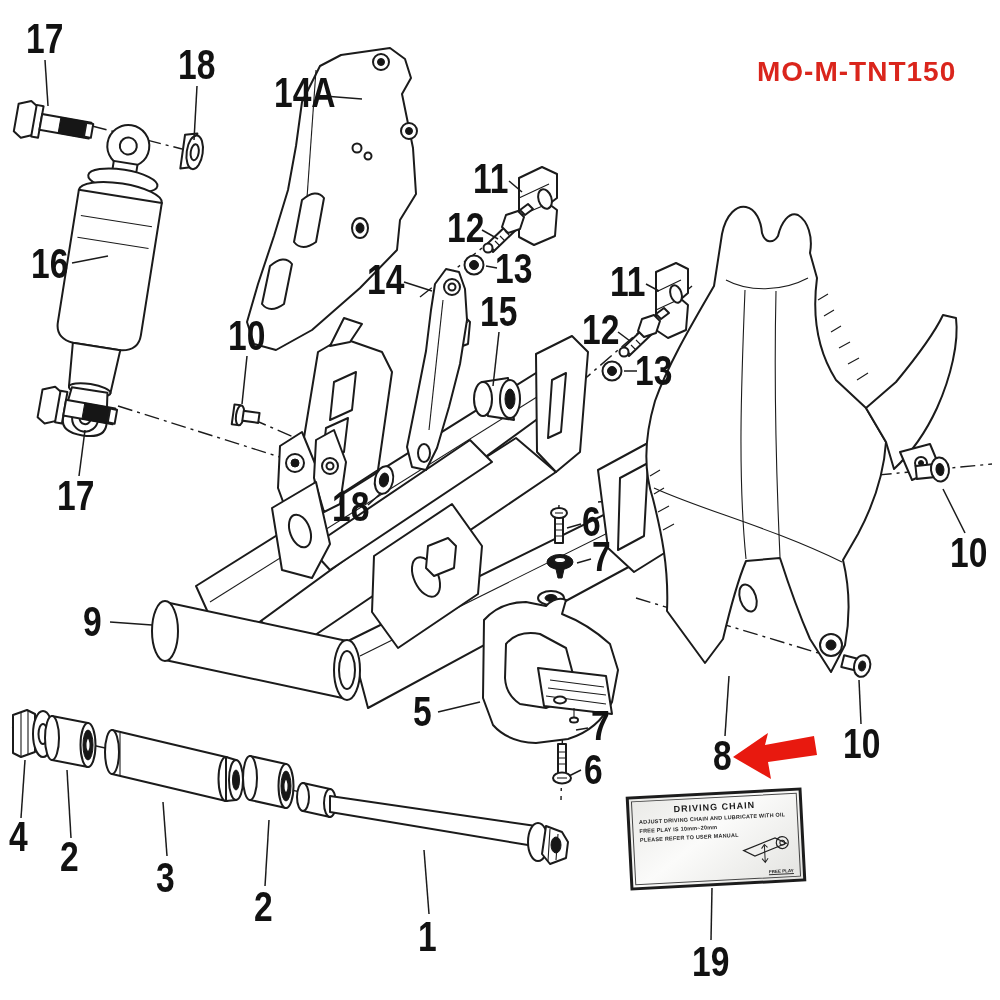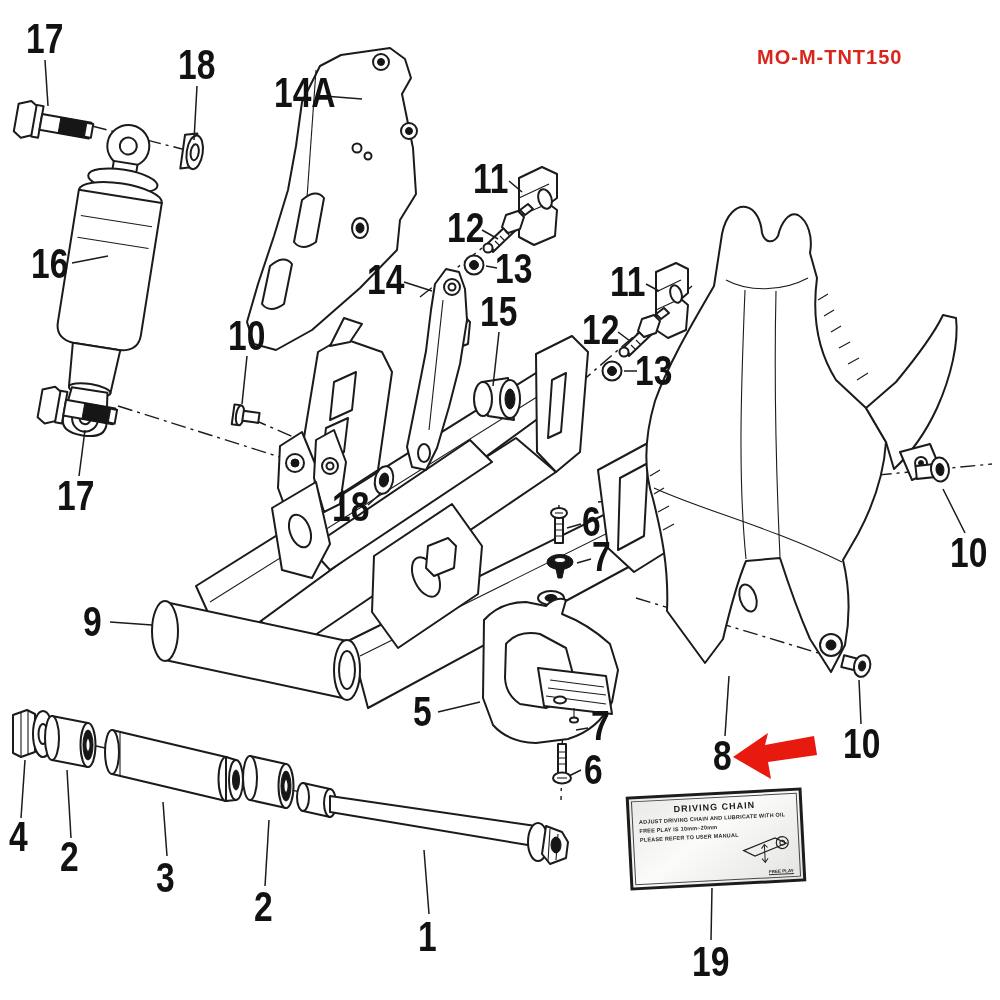--- a/index.html
+++ b/index.html
@@ -4,21 +4,21 @@
 <style>
   html,body{margin:0;padding:0;background:#fff;}
   .stage{position:relative;width:1000px;height:1000px;background:#fff;overflow:hidden;
          font-family:"Liberation Sans",sans-serif;}
   .stage svg{position:absolute;left:0;top:0;}
   
   .co{position:absolute;font-family:"Liberation Sans",sans-serif;font-weight:700;
       font-size:42px;line-height:1;color:#121212;white-space:nowrap;
       transform:scaleX(.8);transform-origin:left top;}
   
-  .brand-code{position:absolute;left:757px;top:46px;color:#da251c;font-size:20px;
+  .brand-code{position:absolute;left:757px;top:56px;color:#da251c;font-size:28px;
       font-weight:600;letter-spacing:1px;}
   
   .sticker{position:absolute;left:628px;top:792px;width:176px;height:94px;
       background:linear-gradient(145deg,#e9e9e6,#fbfbfa 45%,#e3e3e0);
       border:3px solid #1c1c1c;box-sizing:border-box;transform:rotate(-3deg);}
   .sticker-inner{position:absolute;inset:2px;border:1px solid #444;padding:4px 6px 2px 6px;}
   .sticker-title{font-size:9px;font-weight:700;text-align:center;letter-spacing:1px;
       color:#1a1a1a;margin-bottom:3px;}
   .sticker-line{font-size:5.5px;font-weight:700;color:#2a2a2a;letter-spacing:.2px;
       margin-top:3px;white-space:nowrap;}

